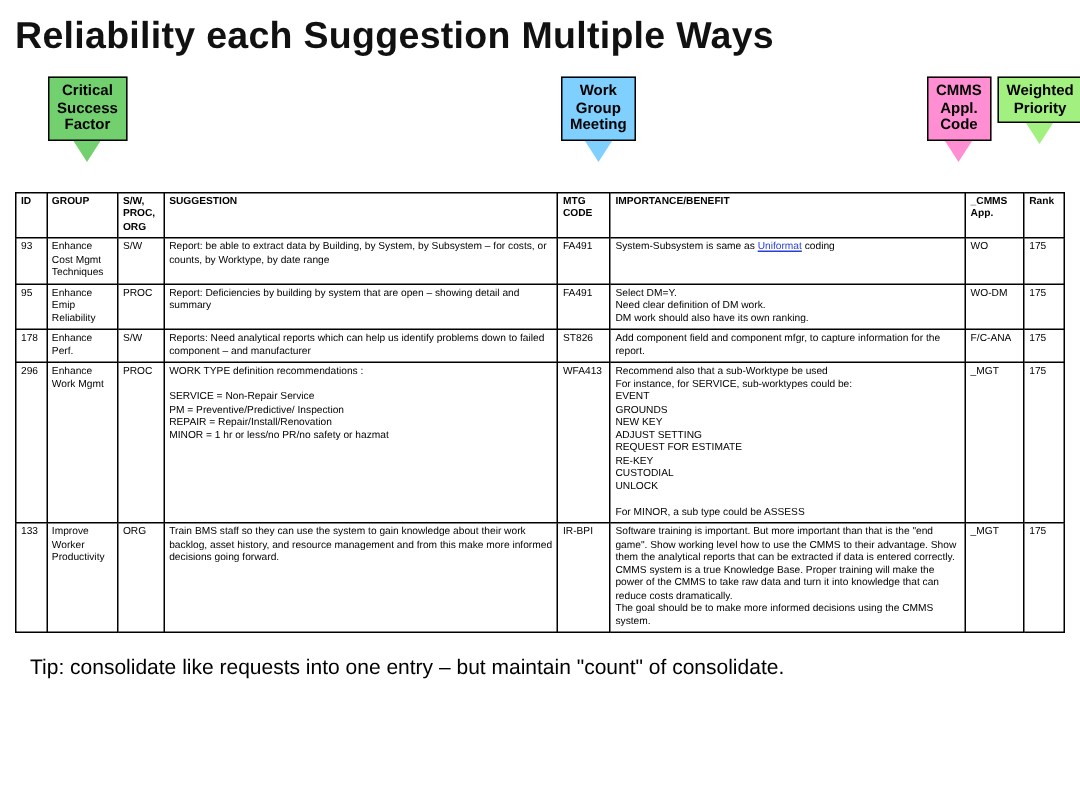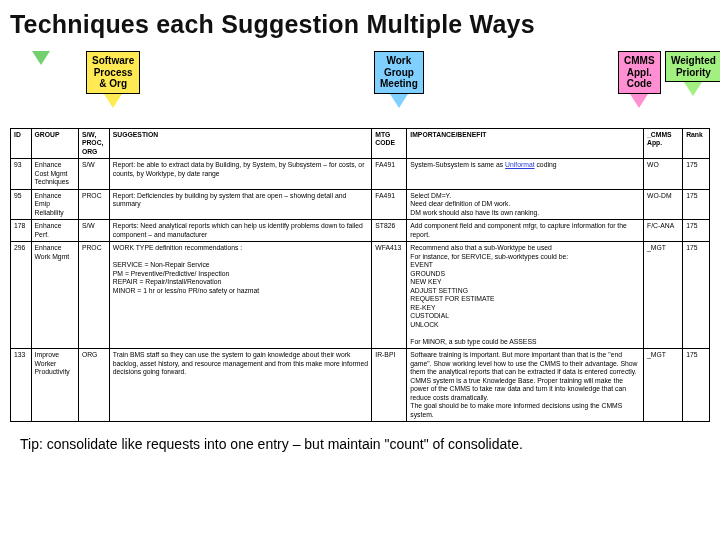--- a/index.html
+++ b/index.html
@@ -72,29 +72,26 @@
   .link { color: #2a3fd6; text-decoration: underline; }
   .tip {
     font-size: 14px;
     margin-top: 14px;
     margin-left: 10px;
   }
 </style>
 </head>
 <body>
 
-<div class="title">Techniques each Suggestion Multiple Ways</div>
+<div class="title">Reliability each Suggestion Multiple Ways</div>
 
 <div class="pointers" id="pointers">
     <div class="ptr" style="left: 22px;">
+      <div class="ptr-box" style="background: rgb(114, 208, 110);">Critical<br>Success<br>Factor</div>
       <div class="ptr-arrow" style="border-top: 14px solid rgb(114, 208, 110);"></div>
-    </div>
-    <div class="ptr" style="left: 76px;">
-      <div class="ptr-box" style="background: rgb(255, 234, 84);">Software<br>Process<br>&amp; Org</div>
-      <div class="ptr-arrow" style="border-top: 14px solid rgb(255, 234, 84);"></div>
     </div>
     <div class="ptr" style="left: 608px;">
       <div class="ptr-box" style="background: rgb(255, 143, 210);">CMMS<br>Appl.<br>Code</div>
       <div class="ptr-arrow" style="border-top: 14px solid rgb(255, 143, 210);"></div>
     </div>
     <div class="ptr" style="left: 364px;">
       <div class="ptr-box" style="background: rgb(127, 207, 255);">Work<br>Group<br>Meeting</div>
       <div class="ptr-arrow" style="border-top: 14px solid rgb(127, 207, 255);"></div>
     </div>
     <div class="ptr" style="left: 655px;">

